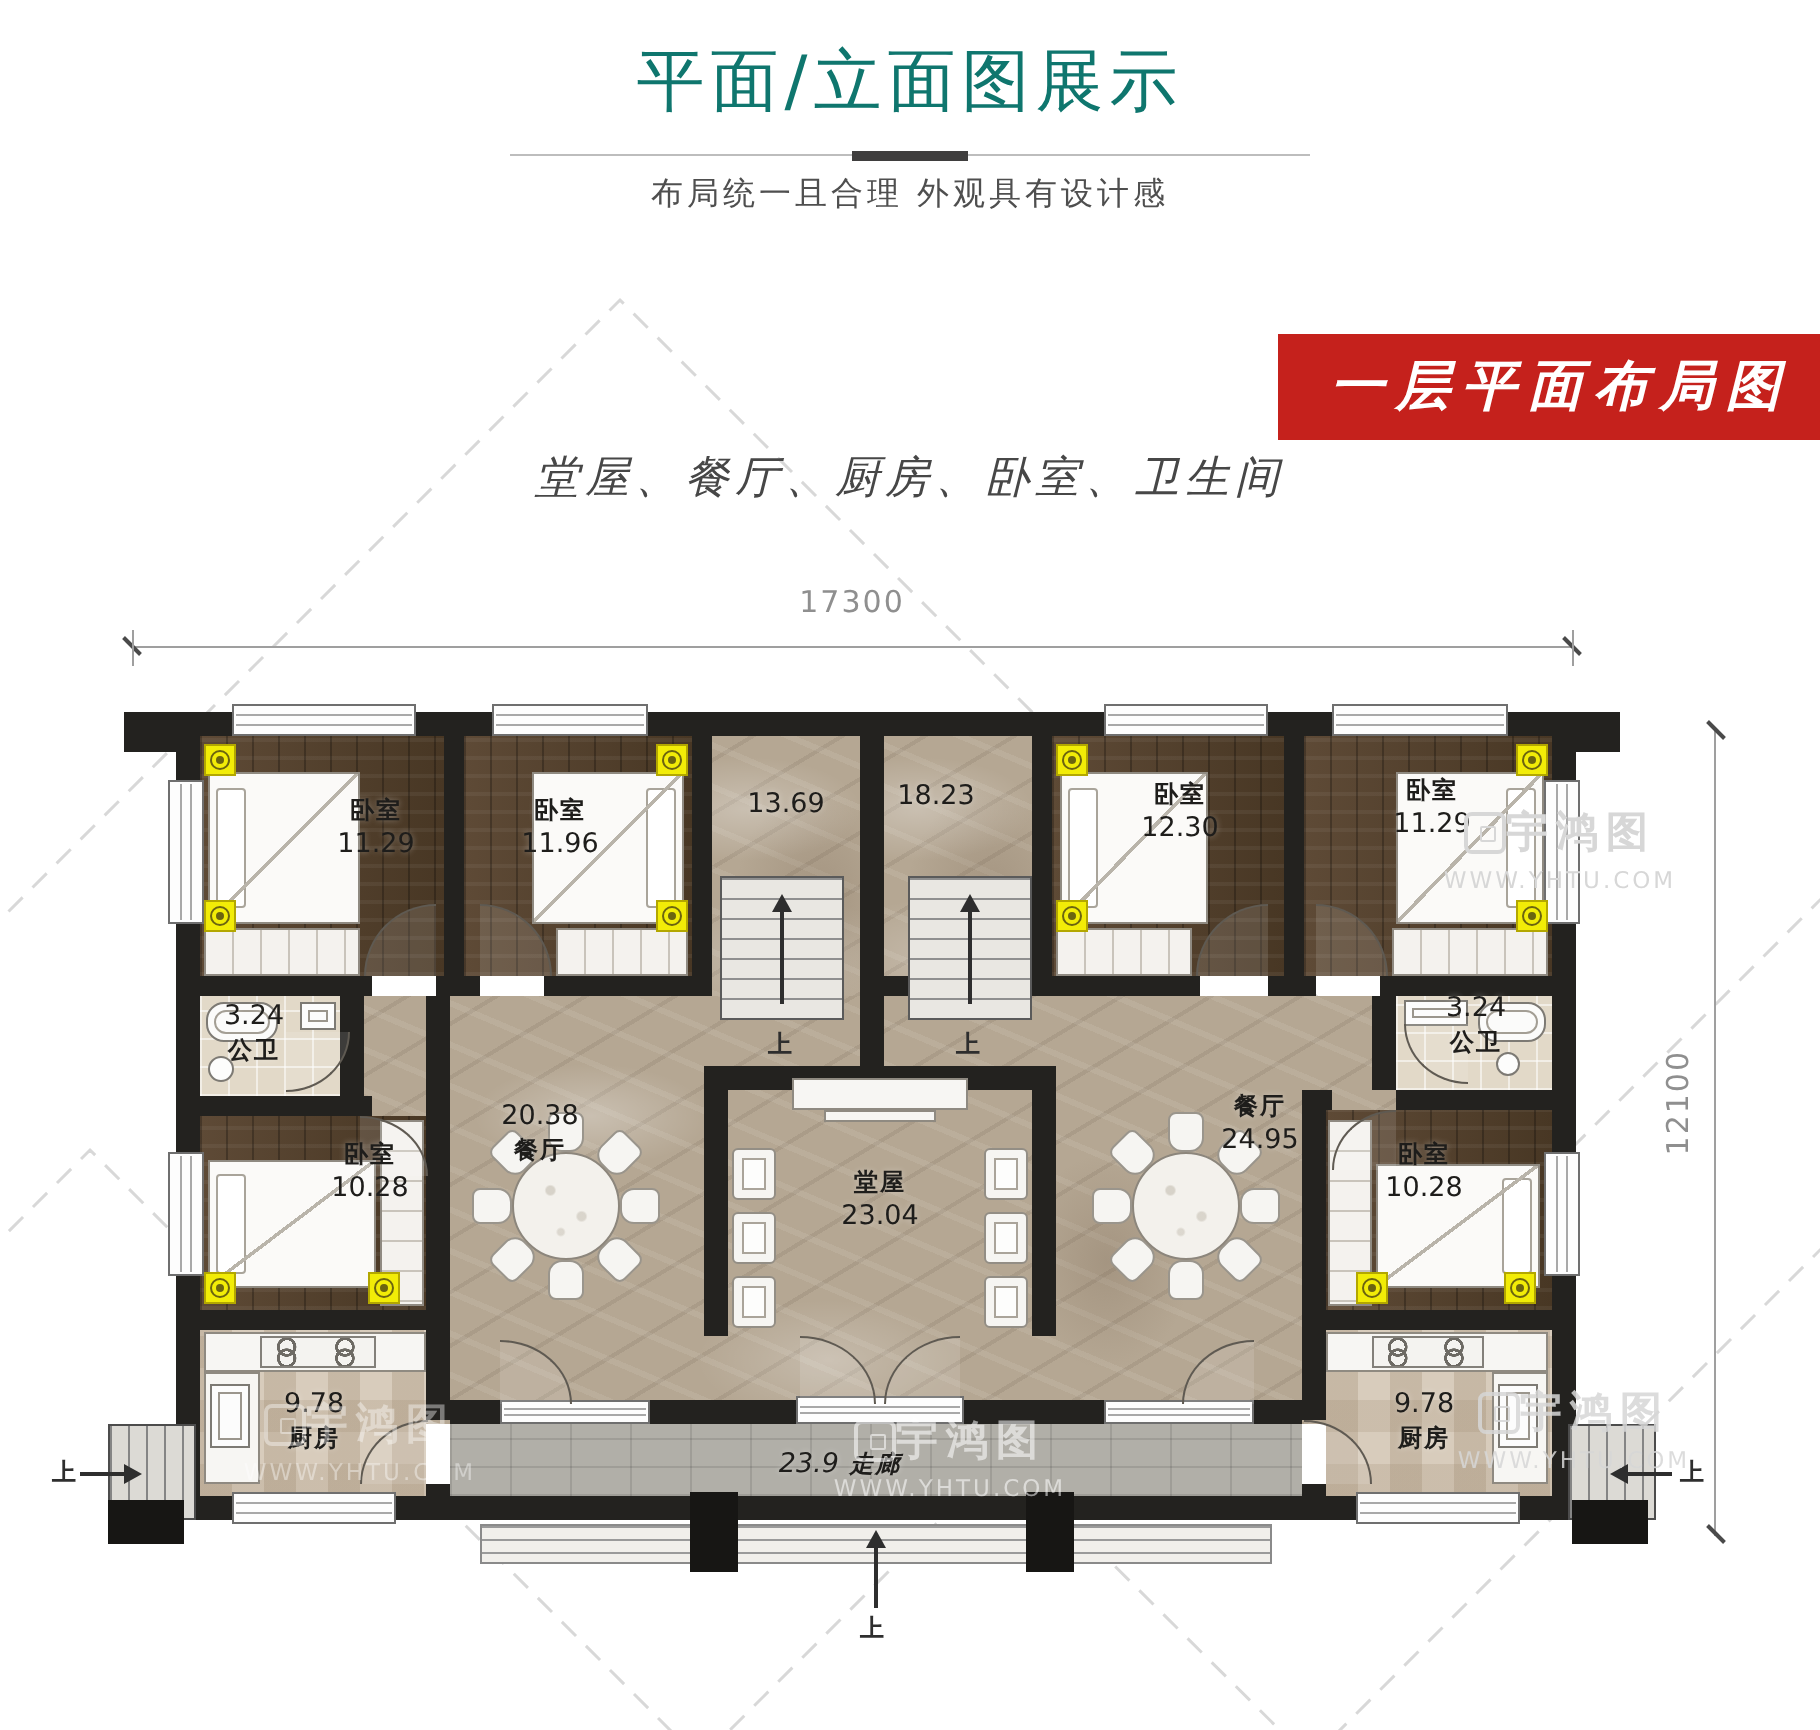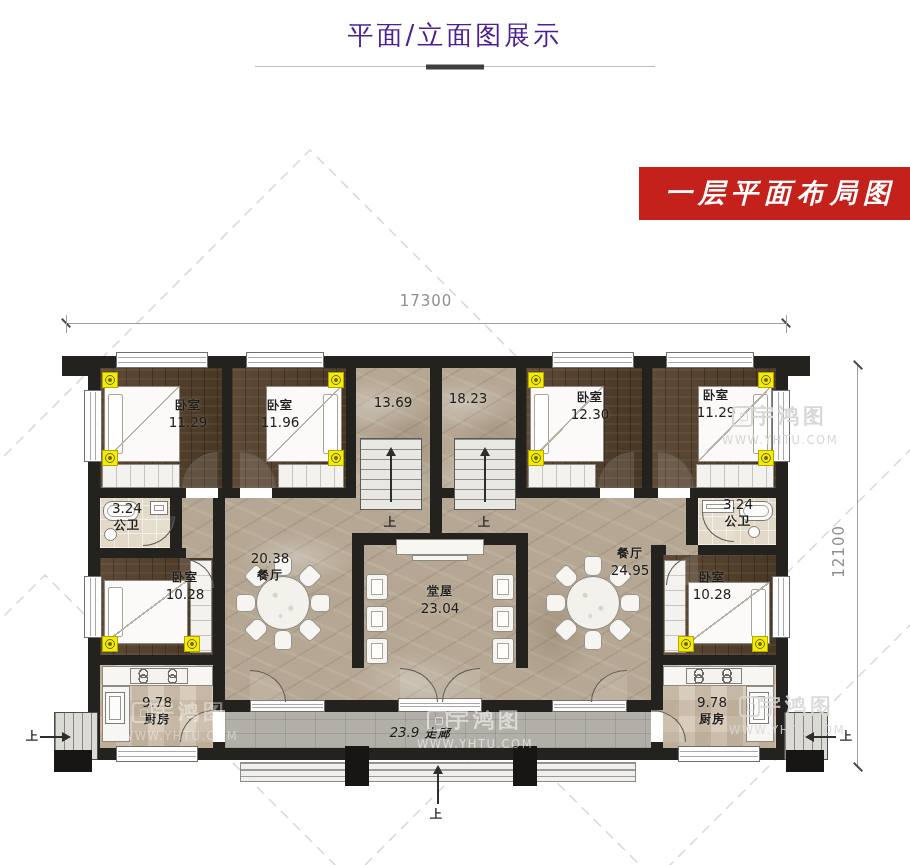--- a/index.html
+++ b/index.html
@@ -1,21 +1,21 @@
 <!DOCTYPE html>
 <html><head>
 <meta charset="utf-8">
 <style>
   html,body{margin:0;padding:0;background:#e9e9e9;}
   .page{position:relative;width:910px;height:865px;background:#ffffff;overflow:hidden;
         font-family:"DejaVu Sans","Liberation Sans",sans-serif;}
 
   
   .hdr{position:absolute;top:0;left:0;width:100%;text-align:center;z-index:10;}
-  .hdr h1{margin:18px 0 0;font-size:26px;font-weight:500;color:#4c1d95;letter-spacing:3px;}
+  .hdr h1{margin:18px 0 0;font-size:34px;font-weight:500;color:#0f766e;letter-spacing:3px;}
   .divider{position:relative;width:400px;height:1px;background:#bdbdbd;margin:13px auto 0;}
   .divider .mid{position:absolute;left:50%;top:50%;transform:translate(-50%,-50%);
                 width:58px;height:5px;background:#3f3e3e;}
   .subtitle{margin:9px 0 0;font-size:16px;color:#4f4f4f;letter-spacing:2px;}
   .banner-wrap{position:absolute;top:167px;left:12px;width:100%;text-align:right;z-index:10;}
   .banner{display:inline-block;background:#c5211c;color:#ffffff;font-size:27px;font-weight:700;
           font-style:italic;letter-spacing:6px;padding:8px 26px 9px;}
   .roomlist{position:absolute;top:224px;left:0;width:100%;text-align:center;font-size:22px;
             color:#474747;letter-spacing:3px;font-style:italic;font-weight:500;z-index:10;}
 
@@ -139,24 +139,26 @@
   <svg class="bgdash" width="910" height="865" viewBox="0 0 910 865">
     <polyline points="-140,600 310,150 760,600 1210,150" fill="none" stroke="#d8d8d8" stroke-width="1.5" stroke-dasharray="10 7"></polyline>
     <polyline points="-260,880 45,575 350,880 502,728 655,880 1110,425" fill="none" stroke="#d8d8d8" stroke-width="1.5" stroke-dasharray="10 7"></polyline>
   </svg>
 
   <div class="hdr">
     <h1>平面/立面图展示</h1>
     <div class="divider">
         <span class="mid"></span>
       </div>
+    <p class="subtitle">布局统一且合理  外观具有设计感</p>
   </div>
   <div class="banner-wrap">
     <span class="banner">一层平面布局图</span>
   </div>
+  <div class="roomlist">堂屋、餐厅、厨房、卧室、卫生间</div>
 
   <div class="plan">
 
     <div class="dim" style="left:66px;top:2px;width:720px;text-align:center;">17300</div>
     <div class="dimline" style="left:66px;top:33px;width:720px;height:1.4px;"></div>
     <div class="tick" style="left:60px;top:32px;"></div>
     <div class="tick" style="left:780px;top:32px;"></div>
     <div class="dimline" style="left:66px;top:25px;width:1px;height:18px;"></div>
     <div class="dimline" style="left:786px;top:25px;width:1px;height:18px;"></div>
 

